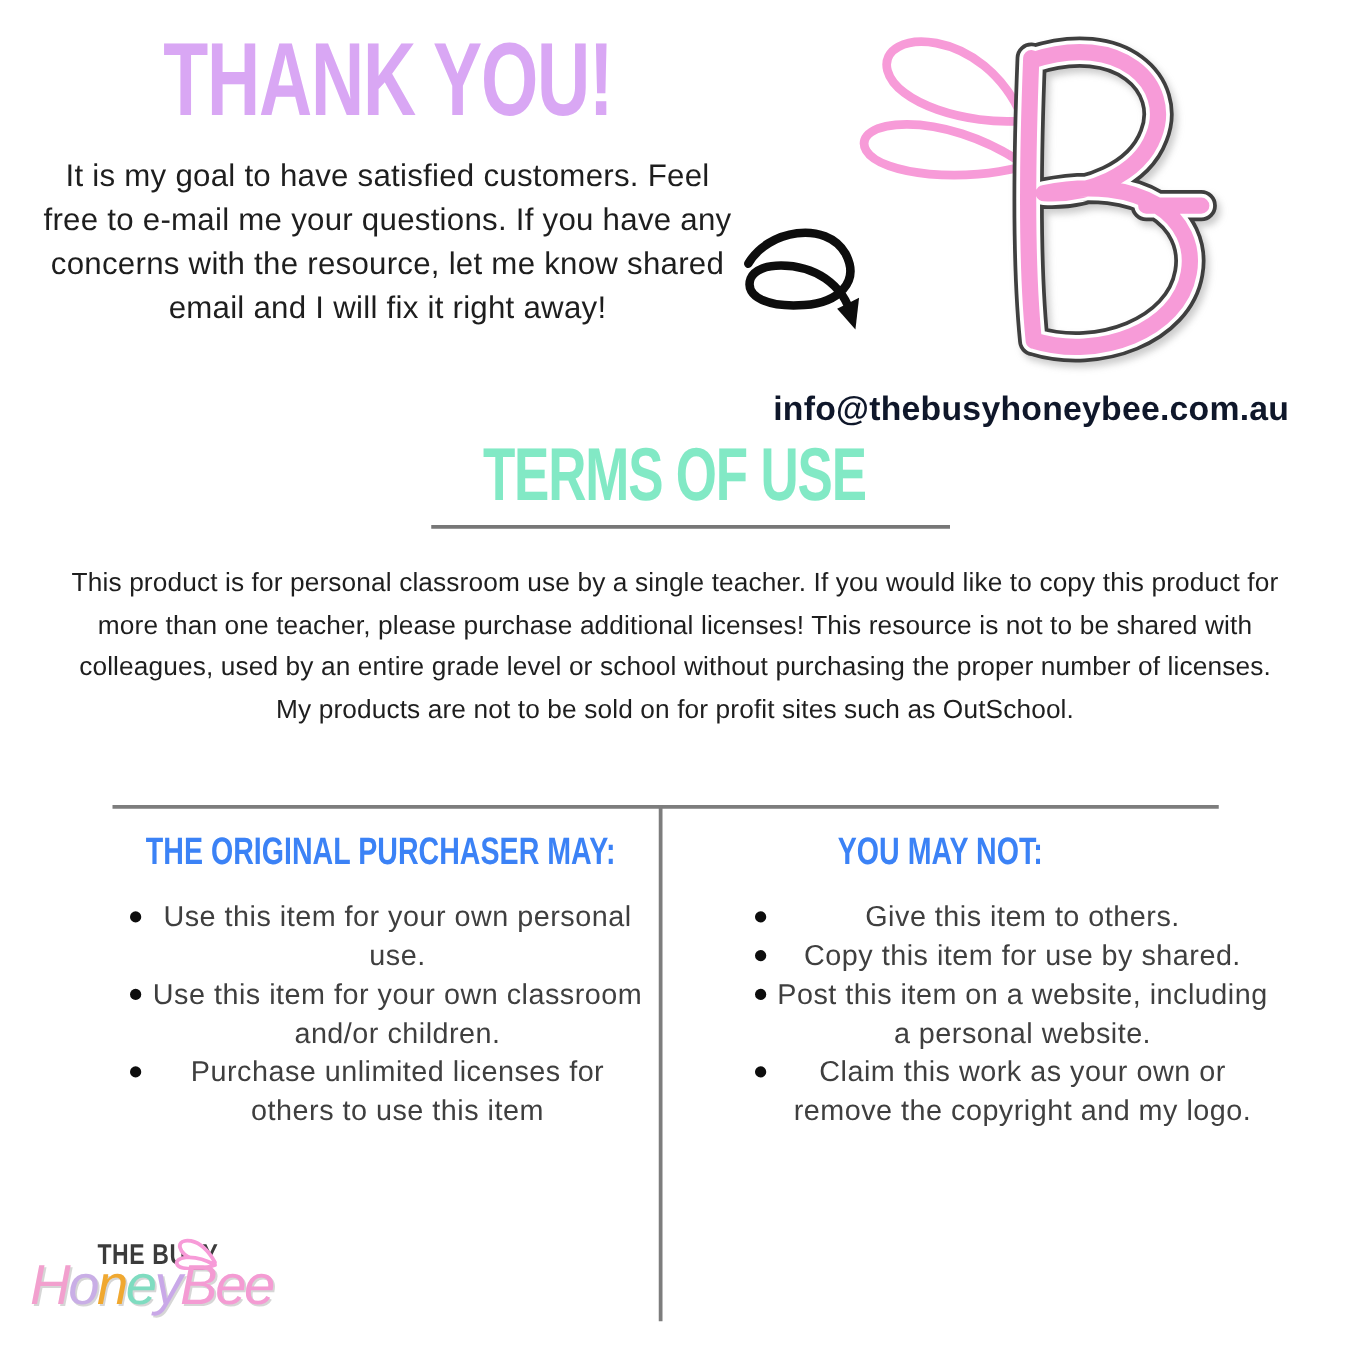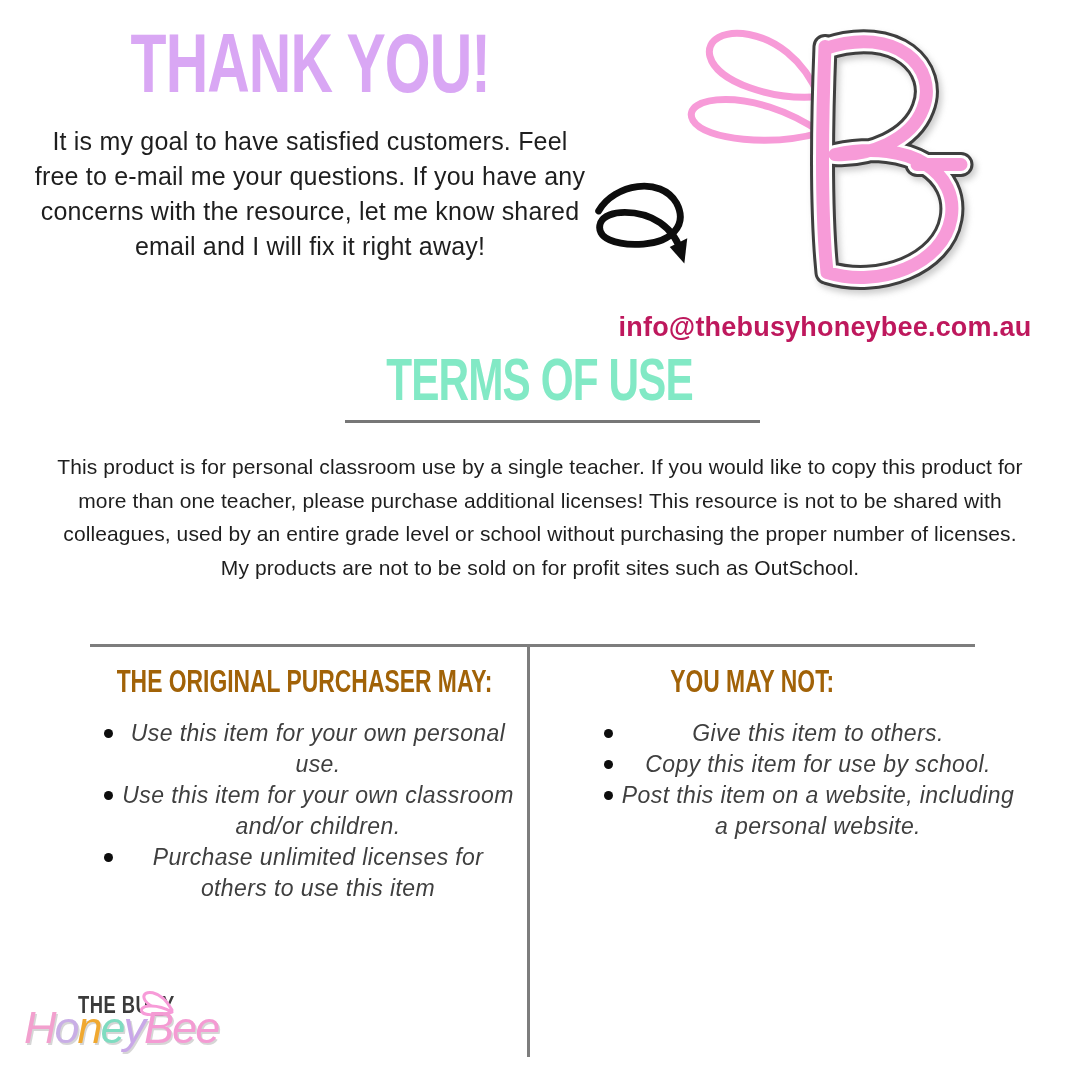--- a/index.html
+++ b/index.html
@@ -20,43 +20,43 @@
   .b-layers path{fill:none;stroke-linecap:round;stroke-linejoin:round;}
   .b-outline path{stroke:#3f3f3f;stroke-width:25;}
   .b-gap path{stroke:#ffffff;stroke-width:19;}
   .b-pink path{stroke-width:13;}
 
   .arrow-svg{position:absolute;left:585px;top:172px;width:112px;height:112px;}
   .arrow-svg path{fill:none;stroke:#0d0d0d;stroke-width:7;stroke-linecap:round;}
   .arrow-svg polygon{fill:#0d0d0d;}
 
   .email{position:absolute;left:600px;top:312px;width:450px;text-align:center;
-         font-size:27px;font-weight:700;color:#be185d;letter-spacing:.2px;}
+         font-size:27px;font-weight:700;color:#0f172a;letter-spacing:.2px;}
 
   .terms-title{position:absolute;left:290px;top:352px;width:500px;text-align:center;font-size:46px;}
   .terms-underline{position:absolute;left:345px;top:420px;width:415px;height:3px;}
 
   .terms-text{position:absolute;left:50px;top:450px;width:980px;text-align:center;
               font-size:21px;line-height:33.5px;letter-spacing:.1px;color:#1e1e1e;}
 
   .hline{position:absolute;left:90px;top:644px;width:885px;height:3px;}
   .vline{position:absolute;left:527px;top:644px;width:3px;height:413px;}
 
-  .col-heading{position:absolute;top:666px;text-align:center;font-size:26px;color:#a16207;}
+  .col-heading{position:absolute;top:666px;text-align:center;font-size:26px;color:#3b82f6;}
   .col-heading.left{left:90px;width:430px;}
   .col-heading.right{left:532px;width:440px;}
   .col-heading .condensed{transform:scale(.88,1.18);letter-spacing:0;}
 
   .blist{position:absolute;top:718px;width:425px;font-size:23px;line-height:31px;
          color:#3f3f3f;letter-spacing:.4px;}
   .blist.left{left:92px;}
   .blist.right{left:592px;}
   .li{display:flex;align-items:flex-start;}
   .dot{flex:0 0 9px;width:9px;height:9px;border-radius:50%;background:#0d0d0d;margin:11px 6px 0 12px;}
-  .li-text{flex:1;text-align:center;font-style:italic;}
+  .li-text{flex:1;text-align:center;}
 
   .footer-logo{position:absolute;left:22px;top:990px;width:240px;height:90px;}
   .footer-top{position:absolute;left:56px;top:2px;font-size:20px;font-weight:700;color:#3b3b3b;
               letter-spacing:.5px;transform:scale(.92,1.15);transform-origin:left top;white-space:nowrap;}
   .footer-word{position:absolute;left:2px;top:12px;font-size:45px;font-weight:400;font-style:italic;
                letter-spacing:-2px;white-space:nowrap;text-shadow:1.5px 1.5px 0 rgba(90,90,90,.25);}
   .footer-wings{position:absolute;left:112px;top:-4px;width:44px;height:30px;}
   .footer-wings path{fill:#fff;stroke-width:3;stroke-linejoin:round;}
 </style>
 </head>
@@ -126,25 +126,29 @@
     </div>
   </div>
 
   <div class="blist right">
     <div class="li">
       <span class="dot"></span>
       <span class="li-text">Give this item to others.</span>
     </div>
     <div class="li">
       <span class="dot"></span>
-      <span class="li-text">Copy this item for use by school.</span>
+      <span class="li-text">Copy this item for use by shared.</span>
     </div>
     <div class="li">
       <span class="dot"></span>
       <span class="li-text">Post this item on a website, including a personal website.</span>
+    </div>
+    <div class="li">
+      <span class="dot"></span>
+      <span class="li-text">Claim this work as your own or remove the copyright and my logo.</span>
     </div>
   </div>
 
   <div class="footer-logo">
     <span class="footer-top">THE BUSY</span>
     <svg class="footer-wings" viewBox="0 0 44 30">
       <path d="M38,24 C26,2 8,4 10,12 C12,20 28,26 38,24 Z" style="stroke: rgb(247, 155, 216);"></path>
       <path d="M38,26 C20,16 4,20 8,26 C11,30 28,30 38,26 Z" style="stroke: rgb(247, 155, 216);"></path>
     </svg>
     <span class="footer-word">

